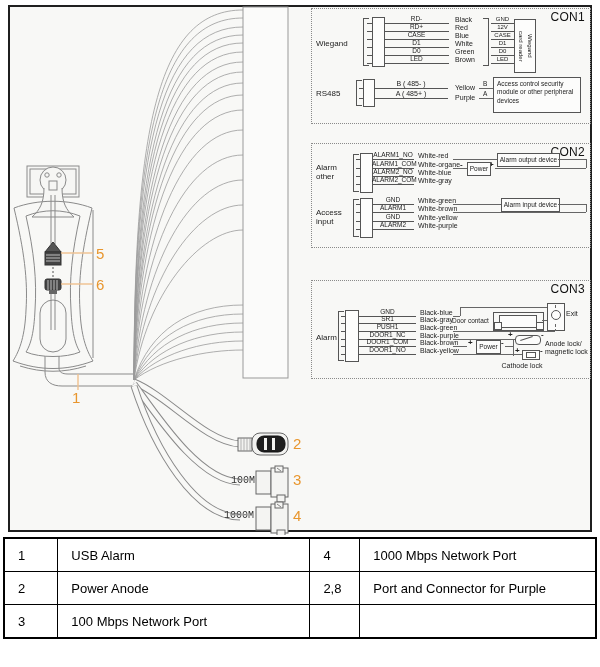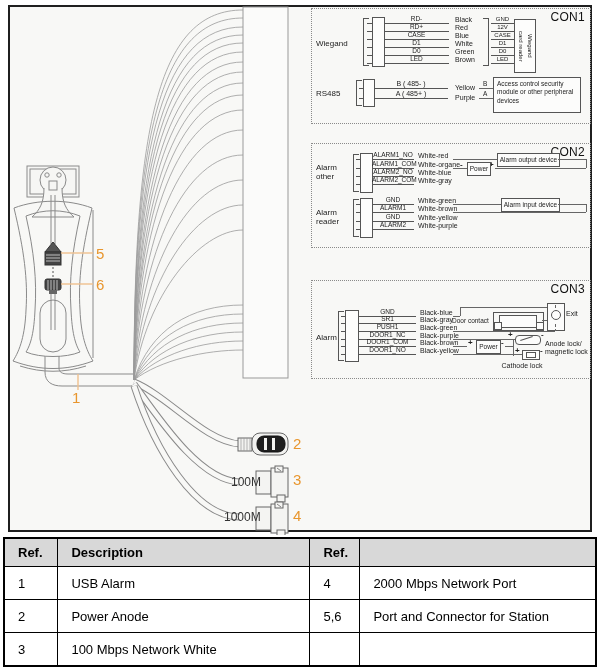--- a/index.html
+++ b/index.html
@@ -1,20 +1,20 @@
 <!DOCTYPE html>
 <html><head>
 <meta charset="utf-8">
 <style>
   html,body{margin:0;padding:0;background:#fff;}
   .page{position:relative;width:600px;height:667px;background:#fff;overflow:hidden;
         font-family:"Liberation Sans",sans-serif;color:#222;}
   .art{position:absolute;left:0;top:0;}
   .callout{position:absolute;font-size:15px;color:#E8962E;line-height:1;}
-  .tag{position:absolute;font-size:12px;font-family:Liberation Sans, sans-serif;color:#333;}
+  .tag{position:absolute;font-size:10px;font-family:Liberation Mono, monospace;color:#333;}
   .con{position:absolute;border:1px dotted #8a8a8a;}
   .con-title{position:absolute;top:1px;right:5px;font-size:12px;color:#111;letter-spacing:.3px;}
   .grp{position:absolute;font-size:8px;color:#222;line-height:1.15;}
   .bracketL{position:absolute;width:5px;border-left:1px solid #555;border-top:1px solid #555;border-bottom:1px solid #555;}
   .bracketR{position:absolute;width:5px;border-right:1px solid #555;border-top:1px solid #555;border-bottom:1px solid #555;}
   .crect{position:absolute;border:1px solid #555;background:#fdfdfc;}
   .stub{position:absolute;height:1px;background:#555;}
   .hl{position:absolute;height:1px;background:#666;}
   .vl{position:absolute;width:1px;background:#666;}
   .pinrow{position:absolute;border-bottom:1px solid #555;text-align:center;
@@ -233,21 +233,21 @@
     <div class="hl" style="left:141px;top:15px;width:44px;"></div>
     <div class="dbox center" style="left:185px;top:9px;width:61px;height:12px;">Alarm output device</div>
     <div class="hl" style="left:246px;top:15px;width:28px;"></div>
     <div class="vl" style="left:274px;top:15px;height:9px;"></div>
     <div class="hl" style="left:183px;top:24px;width:91px;"></div>
     <div class="sign" style="left:177px;top:17px;">+</div>
     <div class="dbox center" style="left:155px;top:18px;width:22px;height:12px;">Power</div>
     <div class="sign" style="left:148px;top:17px;">-</div>
     <div class="hl" style="left:141px;top:24px;width:14px;"></div>
 
-    <div class="grp" style="left:4px;top:64px;width:32px;">Alarm reader</div>
+    <div class="grp" style="left:4px;top:64px;width:32px;">Access input</div>
     <div class="bracketL" style="left:41px;top:55px;height:36px;"></div>
     <div class="crect" style="left:48px;top:54px;width:11px;height:38px;"></div>
     <div class="stub" style="left:44px;top:60px;width:4px;"></div>
       <div class="stub" style="left:44px;top:68px;width:4px;"></div>
     <div class="stub" style="left:44px;top:77px;width:4px;"></div>
       <div class="stub" style="left:44px;top:85px;width:4px;"></div>
     <div class="pinrow" style="left:60px;top:52px;width:42px;">GND</div>
     <div class="pinrow" style="left:60px;top:60px;width:42px;">ALARM1</div>
     <div class="pinrow" style="left:60px;top:69px;width:42px;">GND</div>
     <div class="pinrow" style="left:60px;top:77px;width:42px;">ALARM2</div>
@@ -332,40 +332,34 @@
   </div>
 
   <table class="reftable">
     <colgroup>
         <col style="width:54px;">
         <col style="width:253px;">
         <col style="width:50px;">
         <col style="width:237px;">
       </colgroup>
     <tbody>
-        <tr>
-      <th>Ref.</th>
-      <th>Description</th>
-      <th>Ref.</th>
-      <th></th>
-    </tr>
     <tr>
       <td>1</td>
       <td>USB Alarm</td>
       <td>4</td>
-      <td>2000 Mbps Network Port</td>
+      <td>1000 Mbps Network Port</td>
     </tr>
     <tr>
       <td>2</td>
       <td>Power Anode</td>
-      <td>5,6</td>
-      <td>Port and Connector for Station</td>
+      <td>2,8</td>
+      <td>Port and Connector for Purple</td>
     </tr>
     <tr>
       <td>3</td>
-      <td>100 Mbps Network White</td>
+      <td>100 Mbps Network Port</td>
       <td></td>
       <td></td>
     </tr>
   </tbody>
     </table>
 
 </div>
 
 </body></html>

